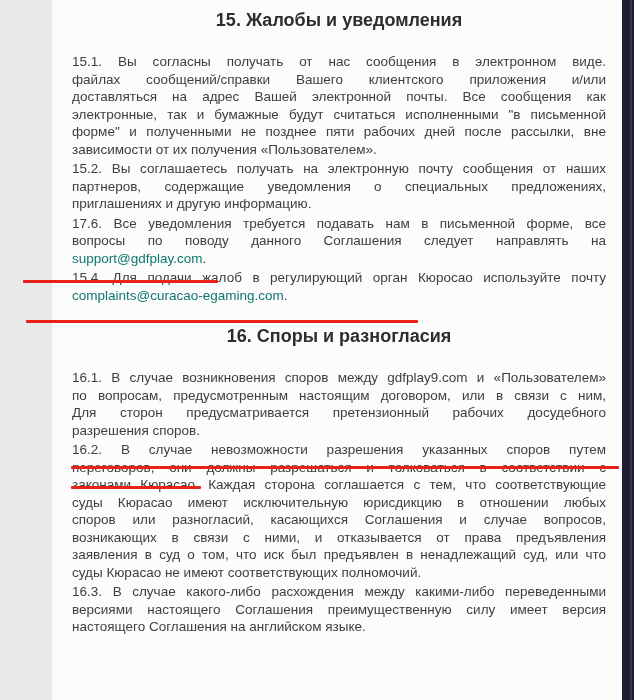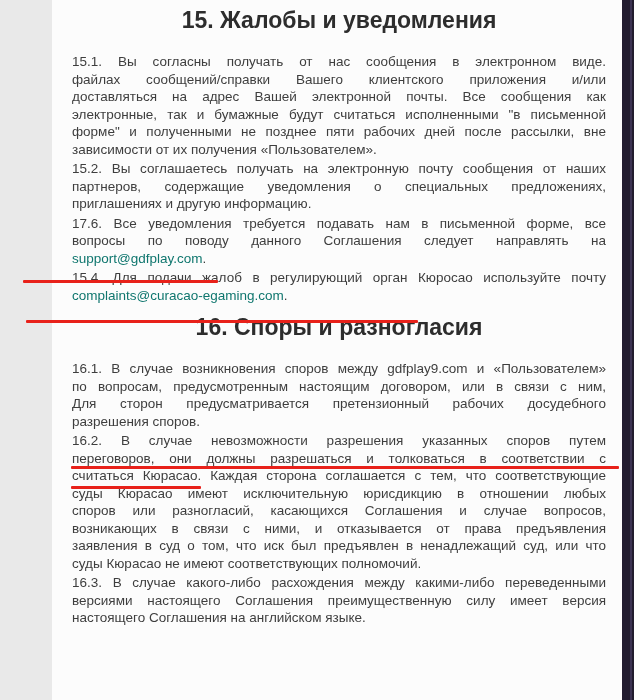--- a/index.html
+++ b/index.html
@@ -24,25 +24,25 @@
     position:absolute;right:2px;top:0;width:2px;height:700px;
     background:#3c3352;
   }
   .content{
     position:absolute;left:52px;top:0;width:570px;height:700px;
     box-sizing:border-box;padding:9px 16px 0 20px;
     background:#fcfcfc;color:#3e3e3e;
     font-size:13.5px;
   }
   .sec-title{
-    font-size:23px;font-weight:bold;color:#2d2d2d;
+    font-size:18px;font-weight:bold;color:#2d2d2d;
     text-align:center;line-height:22px;
     margin:0 0 22px 0;padding:0;
   }
-  section + section .sec-title{margin-top:12px;}
+  section + section .sec-title{margin-top:21px;}
   .para{margin:0 0 2px 0;}
   .line{
     line-height:17.5px;min-height:17.5px;
     white-space:normal;overflow:hidden;
   }
   .line.j{
     text-align:justify;
     text-align-last:justify;
     -moz-text-align-last:justify;
   }
@@ -93,21 +93,21 @@
           <h2 class="sec-title">16. Споры и разногласия</h2>
           <div class="para">
             <div class="line j">16.1. В случае возникновения споров между gdfplay9.com и «Пользователем»</div>
             <div class="line j">по вопросам, предусмотренным настоящим договором, или в связи с ним,</div>
             <div class="line j">Для сторон предусматривается претензионный рабочих досудебного</div>
             <div class="line">разрешения споров.</div>
           </div>
           <div class="para">
             <div class="line j">16.2. В случае невозможности разрешения указанных споров путем</div>
             <div class="line j">переговоров, они должны разрешаться и толковаться в соответствии с</div>
-            <div class="line j">считаться Кюрасао. Каждая сторона соглашается с тем, что соответствующие</div>
+            <div class="line j">законами Кюрасао. Каждая сторона соглашается с тем, что соответствующие</div>
             <div class="line j">суды Кюрасао имеют исключительную юрисдикцию в отношении любых</div>
             <div class="line j">споров или разногласий, касающихся Соглашения и случае вопросов,</div>
             <div class="line j">возникающих в связи с ними, и отказывается от права предъявления</div>
             <div class="line j">заявления в суд о том, что иск был предъявлен в ненадлежащий суд, или что</div>
             <div class="line">суды Кюрасао не имеют соответствующих полномочий.</div>
           </div>
           <div class="para">
             <div class="line j">16.3. В случае какого-либо расхождения между какими-либо переведенными</div>
             <div class="line j">версиями настоящего Соглашения преимущественную силу имеет версия</div>
             <div class="line">настоящего Соглашения на английском языке.</div>

